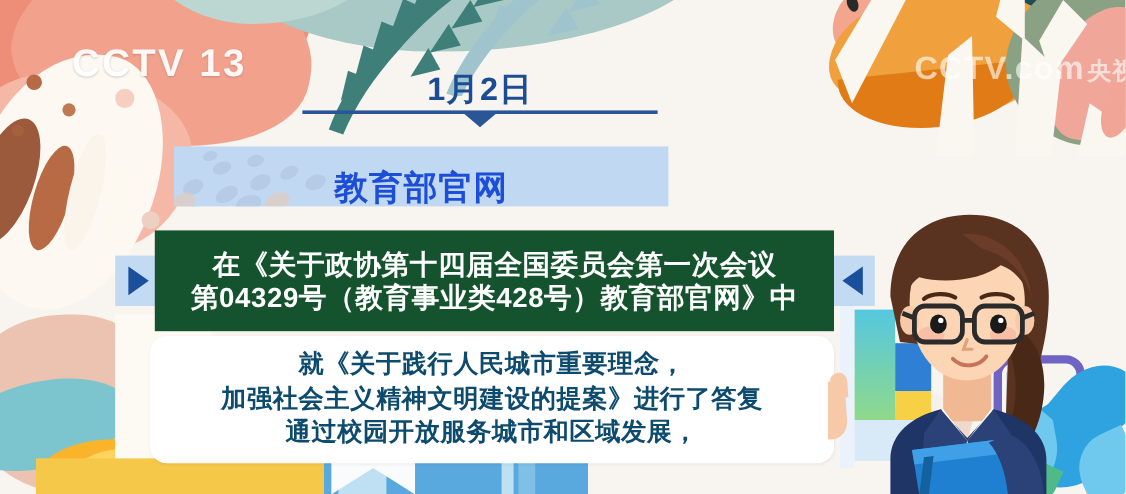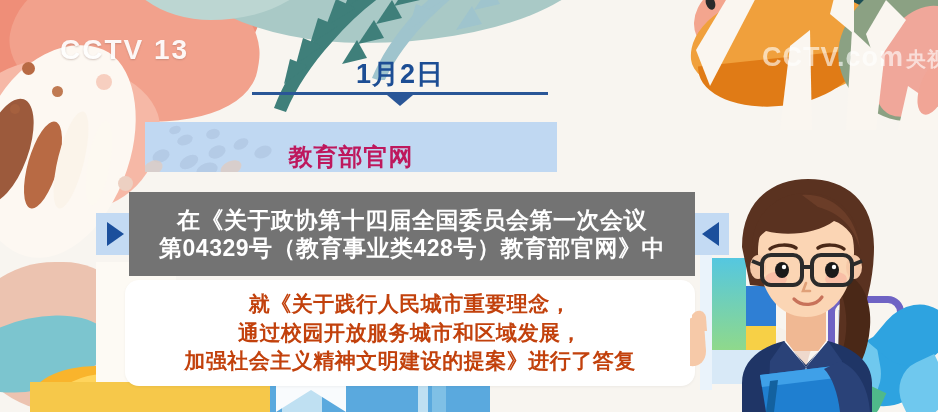--- a/index.html
+++ b/index.html
@@ -144,21 +144,21 @@
   .chair-lines{left:838px;top:310px;width:30px;height:58px;background:
      repeating-linear-gradient(90deg,#cfd8ea 0 4px,transparent 4px 9px);}
 
   
   #cctv-logo{
     position:absolute;left:60px;top:36px;width:180px;height:62px;
     z-index:30;opacity:.92;
   }
   #cctv-logo .cc-main{
     font-family:"Liberation Sans","DejaVu Sans",sans-serif;
-    font-weight:700;font-size:28px;letter-spacing:2px;
+    font-weight:700;font-size:32px;letter-spacing:2px;
     color:#ffffff;text-shadow:0 1px 2px rgba(120,90,80,.35);
     line-height:1;
   }
   #cctv-logo .cc-sub{
     font-size:26px;font-weight:700;color:#ffffff;letter-spacing:10px;
     margin-top:3px;text-shadow:0 1px 2px rgba(120,90,80,.35);
   }
 
   
   #watermark{
@@ -187,27 +187,27 @@
     border-right:13px solid transparent;border-top:11px solid #2a5697;
   }
 
   #source-band{
     position:absolute;left:145px;top:122px;width:412px;height:50px;
     background:#c0d8f2;display:flex;align-items:center;justify-content:center;
     overflow:hidden;
   }
   #source-band .sb-dots{position:absolute;left:0;top:0;width:190px;height:50px;}
   #source-text{
-    position:relative;font-size:24px;font-weight:700;color:#be185d;
+    position:relative;font-size:28px;font-weight:700;color:#1d4ed8;
     letter-spacing:1px;z-index:2;margin-top:20px;
   }
 
   #title-banner{
     position:absolute;left:129px;top:192px;width:566px;height:84px;
-    background:#737373;display:flex;flex-direction:column;
+    background:#14532d;display:flex;flex-direction:column;
     align-items:center;justify-content:center;
   }
   #title-banner .tb-line{
     color:#ffffff;font-size:23px;font-weight:700;letter-spacing:.5px;
     line-height:1.22;white-space:nowrap;
   }
 
   .arrow-box{
     position:absolute;width:34px;height:42px;background:#c3daf3;
     display:flex;align-items:center;justify-content:center;
@@ -219,21 +219,21 @@
   .tri-left{width:0;height:0;border-top:12px solid transparent;
     border-bottom:12px solid transparent;border-right:17px solid #1b4f9c;margin-right:4px;}
 
   #body-card{
     position:absolute;left:125px;top:280px;width:570px;height:106px;
     background:#ffffff;border-radius:14px;
     display:flex;flex-direction:column;align-items:center;justify-content:center;
     box-shadow:0 1px 3px rgba(0,0,0,.05);
   }
   #body-card .bc-line{
-    color:#c2410c;font-size:21px;font-weight:700;line-height:1.35;
+    color:#0c4a6e;font-size:21px;font-weight:700;line-height:1.35;
     white-space:nowrap;letter-spacing:.5px;
   }
 
   
   #person{position:absolute;left:690px;top:175px;width:248px;height:237px;z-index:45;}
 </style>
 </head>
 <body>
 
 <div id="stage">
@@ -396,22 +396,22 @@
       <div class="tri-left"></div>
     </div>
 
     <div id="title-banner">
       <div class="tb-line">在《关于政协第十四届全国委员会第一次会议</div>
       <div class="tb-line">第04329号（教育事业类428号）教育部官网》中</div>
     </div>
 
     <div id="body-card">
       <div class="bc-line">就《关于践行人民城市重要理念，</div>
+      <div class="bc-line">加强社会主义精神文明建设的提案》进行了答复</div>
       <div class="bc-line">通过校园开放服务城市和区域发展，</div>
-      <div class="bc-line">加强社会主义精神文明建设的提案》进行了答复</div>
     </div>
   </div>
 
   <svg id="person" viewBox="0 0 248 237">
 
     <g>
       <path d="M-6 148 C2 140 10 140 14 148 L16 176 C16 188 6 194 -4 190 L-10 184 Z" fill="#f6c9a8"></path>
       <path d="M2 140 C6 134 14 134 16 142 L17 156 L2 156 Z" fill="#f6c9a8"></path>
     </g>
 

